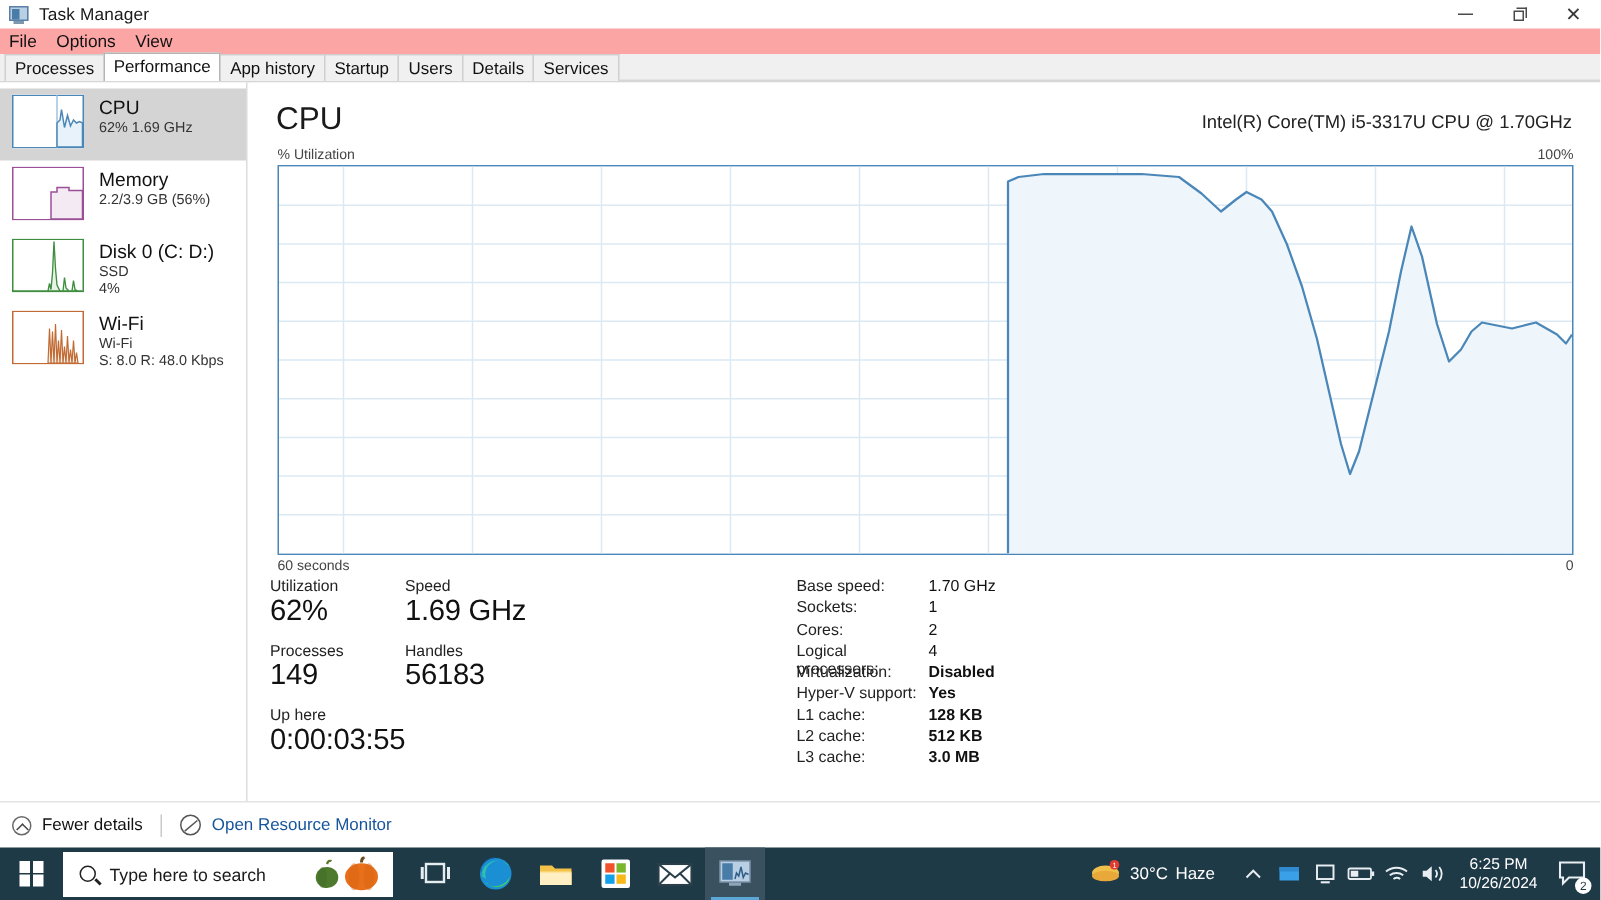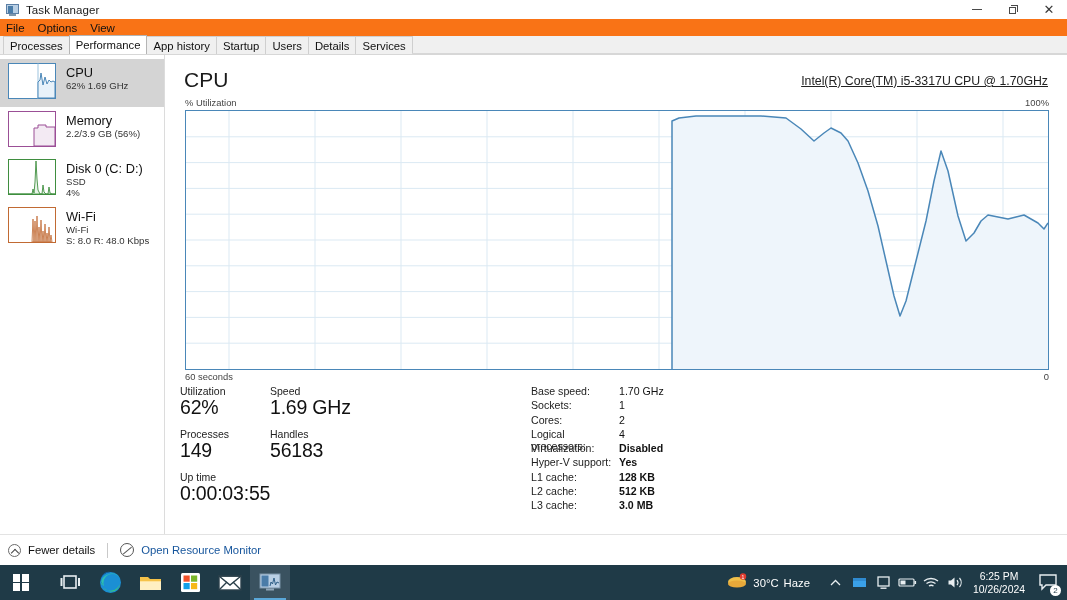--- a/index.html
+++ b/index.html
@@ -51,21 +51,21 @@
   .glyph-max b {
     position: absolute; width: 7px; height: 7px;
     border: 1px solid #4a4a4a; border-bottom: none; border-left: none;
     left: 2px; top: 0;
   }
 
   
   .menubar {
     position: absolute; left: 0; top: 19px; width: 1067px; height: 17px;
     display: flex; align-items: center; padding-left: 6px; gap: 13px;
-    background: #f97316;
+    background: #fca5a5;
   }
   .menuitem { font-size: 11.5px; color: #111; }
 
   
   .tabstrip {
     position: absolute; left: 0; top: 36px; width: 1067px; height: 19px;
     background: #f0f0f0; border-bottom: 1px solid #d7d7d7;
     display: flex; align-items: flex-end; padding-left: 3px;
   }
   .tab {
@@ -103,21 +103,21 @@
   .main {
     position: absolute; left: 166px; top: 55px; right: 0; bottom: 31px;
     background: #ffffff;
   }
   .cpu-head {
     position: absolute; left: 18px; top: 13px;
     font-size: 21px; color: #1a1a1a; font-weight: 400;
   }
   .cpu-model {
     position: absolute; right: 19px; top: 19px;
-    font-size: 12.3px; color: #222; text-decoration: underline;
+    font-size: 12.3px; color: #222;
   }
   .axis-label-left {
     position: absolute; left: 19px; top: 42px; font-size: 9.4px; color: #444;
   }
   .axis-label-right {
     position: absolute; right: 18px; top: 42px; font-size: 9.4px; color: #444;
   }
   .axis-foot-left {
     position: absolute; left: 19px; top: 316px; font-size: 9.4px; color: #444;
   }
@@ -415,21 +415,21 @@
             <span class="stat-val">149</span>
           </div>
           <div class="stat-cell wide">
             <span class="stat-lab">Handles</span>
             <span class="stat-val">56183</span>
           </div>
         </div>
         <div class="gap"></div>
         <div class="stat-row">
           <div class="stat-cell wide">
-            <span class="stat-lab">Up time</span>
+            <span class="stat-lab">Up here</span>
             <span class="stat-val">0:00:03:55</span>
           </div>
         </div>
       </div>
 
       <div class="specs">
         <div class="spec-row">
           <span class="spec-lab">Base speed:</span>
           <span class="spec-val">1.70 GHz</span>
         </div>
@@ -481,20 +481,37 @@
 
     <div class="start">
       <div class="winlogo">
         <i></i>
           <i></i>
           <i></i>
           <i></i>
       </div>
     </div>
 
+    <div class="searchbox">
+      <div class="search-glass"></div>
+      <div class="search-ph">Type here to search</div>
+      <div class="pumpkins">
+        <svg width="19" height="21" viewBox="0 0 19 21">
+          <path d="M9 3 Q10 0 12 1" stroke="#5a7a2a" stroke-width="1.6" fill="none"></path>
+          <ellipse cx="9" cy="12" rx="7.5" ry="7" fill="#4e7a2e"></ellipse>
+          <ellipse cx="6" cy="12" rx="3" ry="7" fill="#3f6a25" opacity="0.5"></ellipse>
+        </svg>
+        <svg width="25" height="23" viewBox="0 0 25 23">
+          <path d="M12 4 Q12 1 14 0.5" stroke="#6a4a1a" stroke-width="2" fill="none"></path>
+          <ellipse cx="12" cy="13.5" rx="11" ry="9" fill="#e8701a"></ellipse>
+          <ellipse cx="7" cy="13.5" rx="3.6" ry="9" fill="#d86412" opacity="0.45"></ellipse>
+          <ellipse cx="17" cy="13.5" rx="3.6" ry="9" fill="#d86412" opacity="0.45"></ellipse>
+        </svg>
+      </div>
+    </div>
 
     <div class="tb-apps">
       <div class="tb-app">
         <svg width="21" height="17" viewBox="0 0 21 17">
           <rect x="4" y="2" width="12" height="12" fill="none" stroke="#e6edf0" stroke-width="1.6"></rect>
           <rect x="0.5" y="4" width="2" height="8" fill="#e6edf0"></rect>
           <rect x="18" y="4" width="2" height="8" fill="#e6edf0"></rect>
         </svg>
       </div>
       <div class="tb-app">

